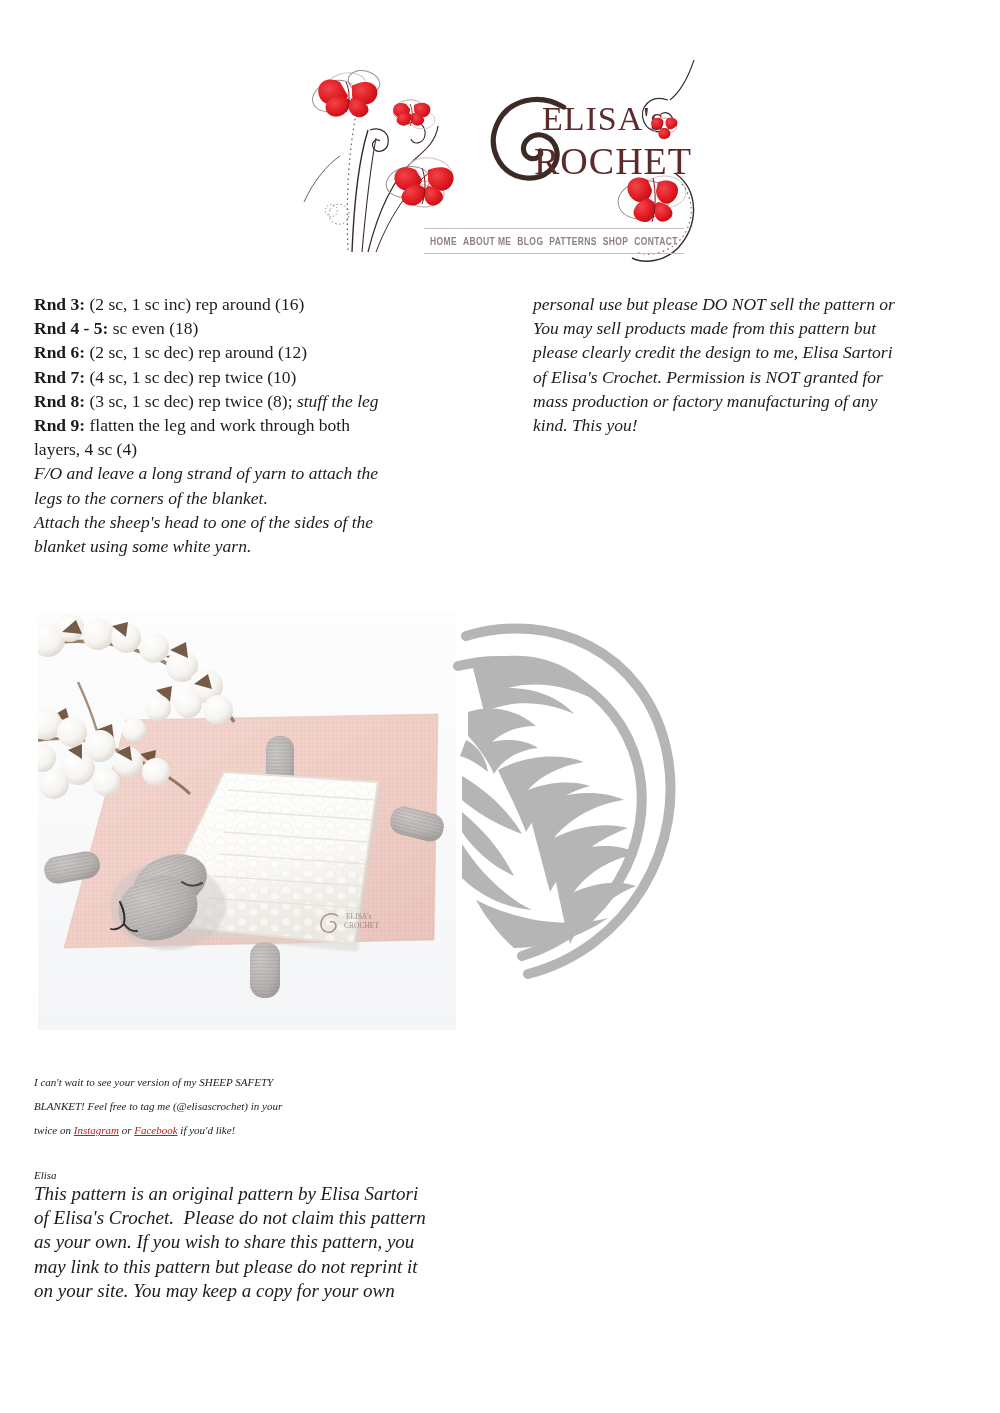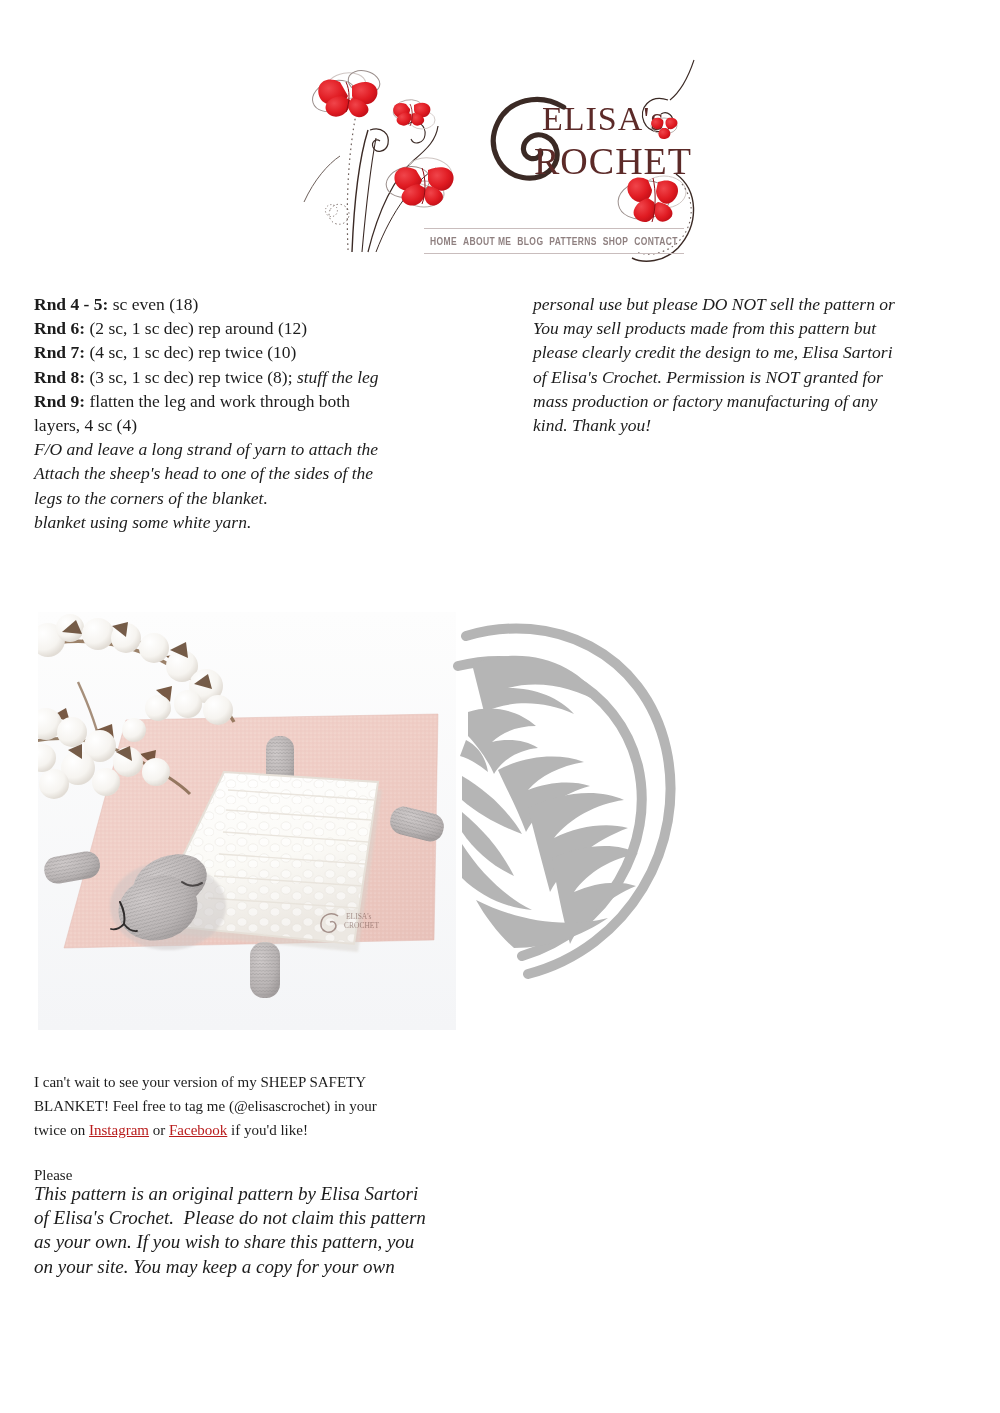--- a/index.html
+++ b/index.html
@@ -98,21 +98,21 @@
   }
   .lion-watermark svg { display: block; width: 100%; height: 100%; }
 
   
   .bottom-block {
     position: absolute;
     left: 34px;
     top: 1070px;
     width: 450px;
   }
-  .bottom-block .line { font-size: 15px; line-height: 24.2px; }
+  .bottom-block .line { font-size: 11px; line-height: 24.2px; font-style: italic; }
   .gap { height: 20px; }
   a.link {
     color: #b91c1c;
     text-decoration: underline;
   }
   .footer-ital {
     position: absolute;
     left: 34px;
     top: 1182px;
     width: 450px;
@@ -224,39 +224,40 @@
 <nav class="nav-bar">
   <span class="nav-item">HOME</span>
   <span class="nav-item">ABOUT ME</span>
   <span class="nav-item">BLOG</span>
   <span class="nav-item">PATTERNS</span>
   <span class="nav-item">SHOP</span>
   <span class="nav-item">CONTACT</span>
 </nav>
 
 <div class="col-left">
+  <div class="line"><span class="lbl">Rnd 3:</span><span> (2 sc, 1 sc inc) rep around (16)</span></div>
   <div class="line"><span class="lbl">Rnd 4 - 5:</span><span> sc even (18)</span></div>
   <div class="line"><span class="lbl">Rnd 6:</span><span> (2 sc, 1 sc dec) rep around (12)</span></div>
   <div class="line"><span class="lbl">Rnd 7:</span><span> (4 sc, 1 sc dec) rep twice (10)</span></div>
   <div class="line"><span class="lbl">Rnd 8:</span><span> (3 sc, 1 sc dec) rep twice (8);</span><span class="ital-run"> stuff the leg</span></div>
   <div class="line"><span class="lbl">Rnd 9:</span><span> flatten the leg and work through both</span></div>
   <div class="line">layers, 4 sc (4)</div>
   <div class="line ital">F/O and leave a long strand of yarn to attach the</div>
+  <div class="line ital">legs to the corners of the blanket.</div>
   <div class="line ital">Attach the sheep's head to one of the sides of the</div>
-  <div class="line ital">legs to the corners of the blanket.</div>
   <div class="line ital">blanket using some white yarn.</div>
 </div>
 
 <div class="col-right">
   <div class="line ital">personal use but please DO NOT sell the pattern or</div>
   <div class="line ital">You may sell products made from this pattern but</div>
   <div class="line ital">please clearly credit the design to me, Elisa Sartori</div>
   <div class="line ital">of Elisa's Crochet. Permission is NOT granted for</div>
   <div class="line ital">mass production or factory manufacturing of any</div>
-  <div class="line ital">kind. Thank you!</div>
+  <div class="line ital">kind. This you!</div>
 </div>
 
 <div class="photo-wrap">
   <svg class="photo-svg" viewBox="0 0 418 418" xmlns="http://www.w3.org/2000/svg">
     <defs>
       <linearGradient id="bgGrad" x1="0" y1="0" x2="0" y2="1">
         <stop offset="0%" stop-color="#fdfdfd"></stop>
         <stop offset="100%" stop-color="#f4f5f7"></stop>
       </linearGradient>
       <linearGradient id="matGrad" x1="0" y1="0" x2="1" y2="1">
@@ -445,21 +446,22 @@
       <path d="M30 212 C 52 230, 70 252, 82 276 C 60 266, 42 250, 30 232 Z"></path>
     </g>
   </svg>
 </div>
 
 <div class="bottom-block">
   <div class="line">I can't wait to see your version of my SHEEP SAFETY</div>
   <div class="line">BLANKET! Feel free to tag me (@elisascrochet) in your</div>
   <div class="line"><span>twice on </span><a class="link" href="#">Instagram</a><span> or </span><a class="link" href="#">Facebook</a><span> if you'd like!</span></div>
   <div class="gap"></div>
-  <div class="line">Please</div>
+  <div class="line">Elisa</div>
 </div>
 
 <div class="footer-ital">
   <div class="line">This pattern is an original pattern by Elisa Sartori</div>
   <div class="line">of Elisa's Crochet.  Please do not claim this pattern</div>
   <div class="line">as your own. If you wish to share this pattern, you</div>
+  <div class="line">may link to this pattern but please do not reprint it</div>
   <div class="line">on your site. You may keep a copy for your own</div>
 </div>
 
 </body></html>

